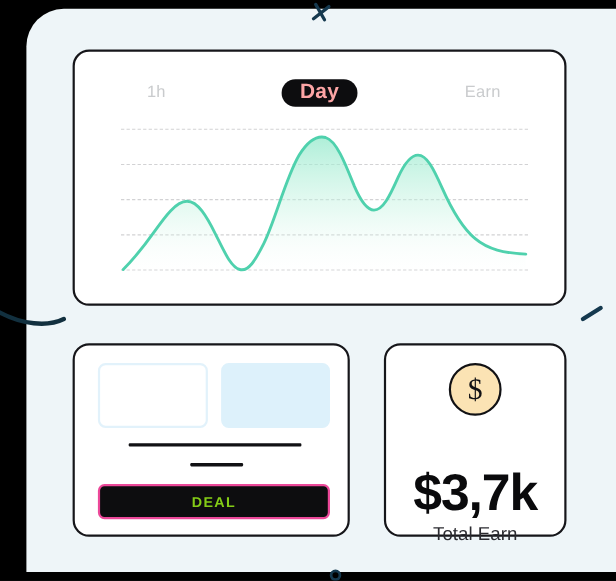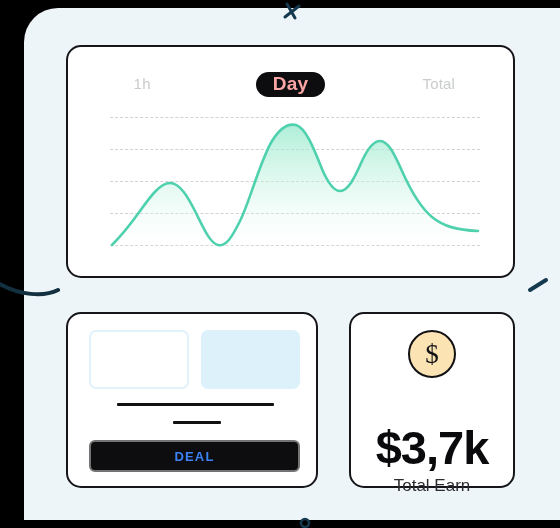--- a/index.html
+++ b/index.html
@@ -180,22 +180,22 @@
     box-sizing: border-box;
     font-size: 13px;
     font-weight: bold;
     letter-spacing: 1.2px;
     display: flex;
     align-items: center;
     justify-content: center;
   }
   .btn-primary {
     background: #0d0d0f;
-    color: #3b82f6;
-    border: 2px solid #737373;
+    color: #84cc16;
+    border: 2px solid #ec4899;
   }
   .btn-secondary {
     background: #ffffff;
     color: #0d0d0f;
     border: 2px solid #16161a;
   }
 
   
   .coin {
     position: absolute;
@@ -269,21 +269,21 @@
   <div class="card" id="chart-card">
 
     <div class="tabs">
       <div class="tab">
         <span class="pill">1h</span>
       </div>
       <div class="tab active">
         <span class="pill">Day</span>
       </div>
       <div class="tab">
-        <span class="pill">Total</span>
+        <span class="pill">Earn</span>
       </div>
     </div>
 
     <div class="plot">
       <div class="gridline" style="top:0px"></div>
       <div class="gridline" style="top:32px"></div>
       <div class="gridline" style="top:64px"></div>
       <div class="gridline" style="top:96px"></div>
       <div class="gridline" style="top:128px"></div>
 

